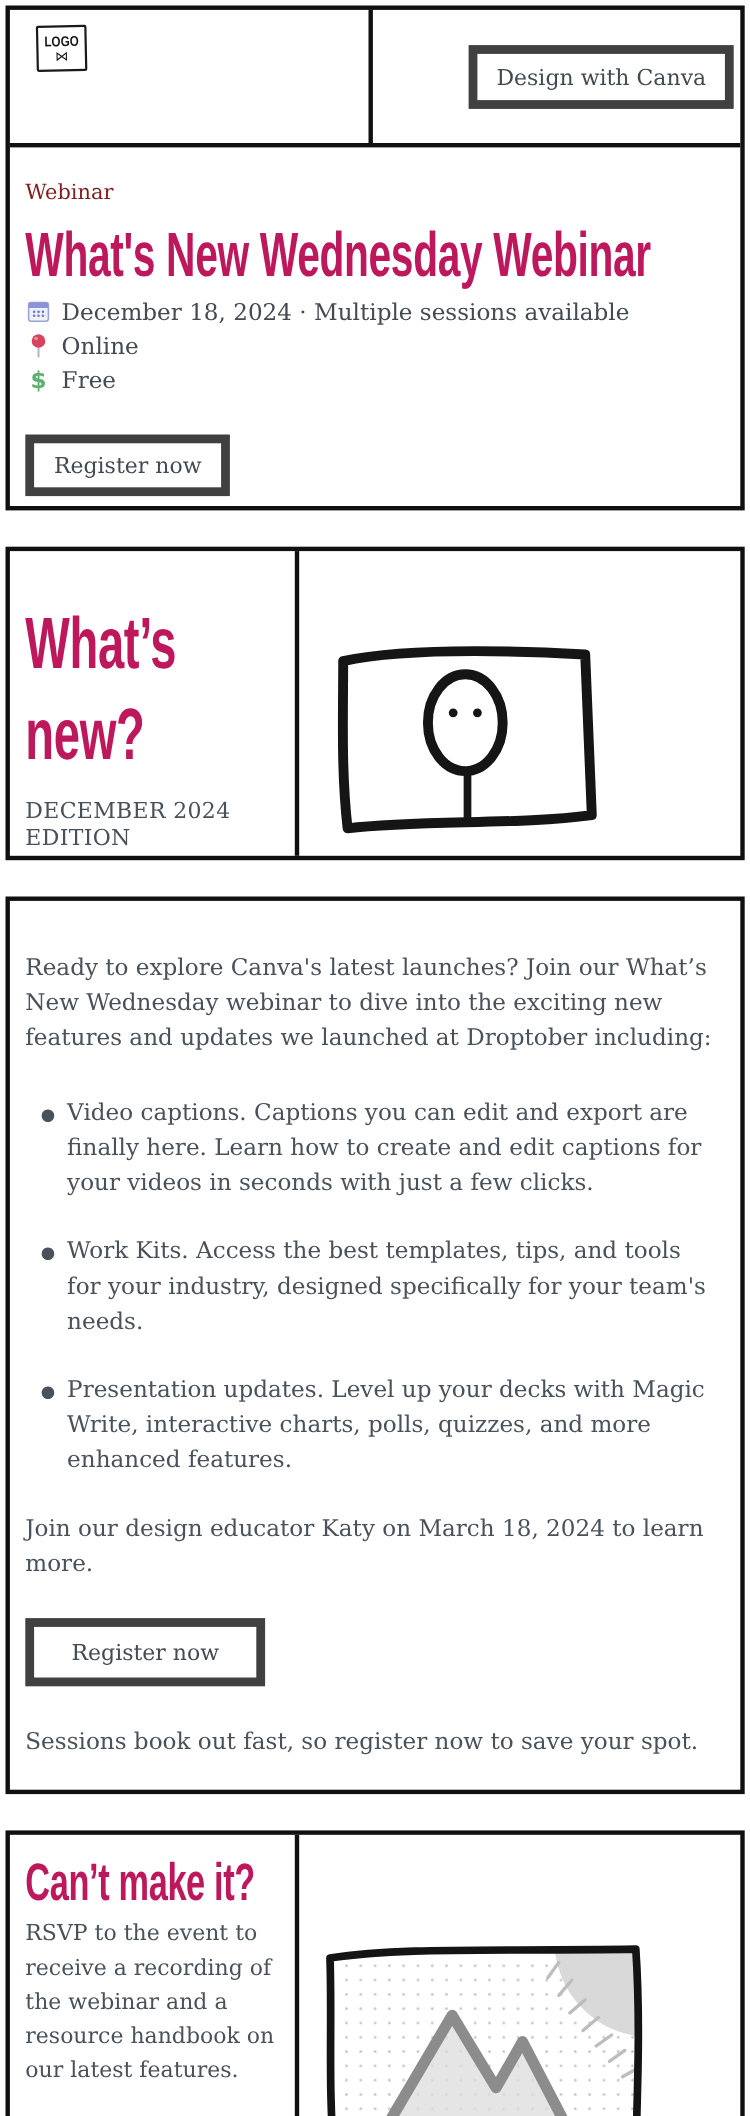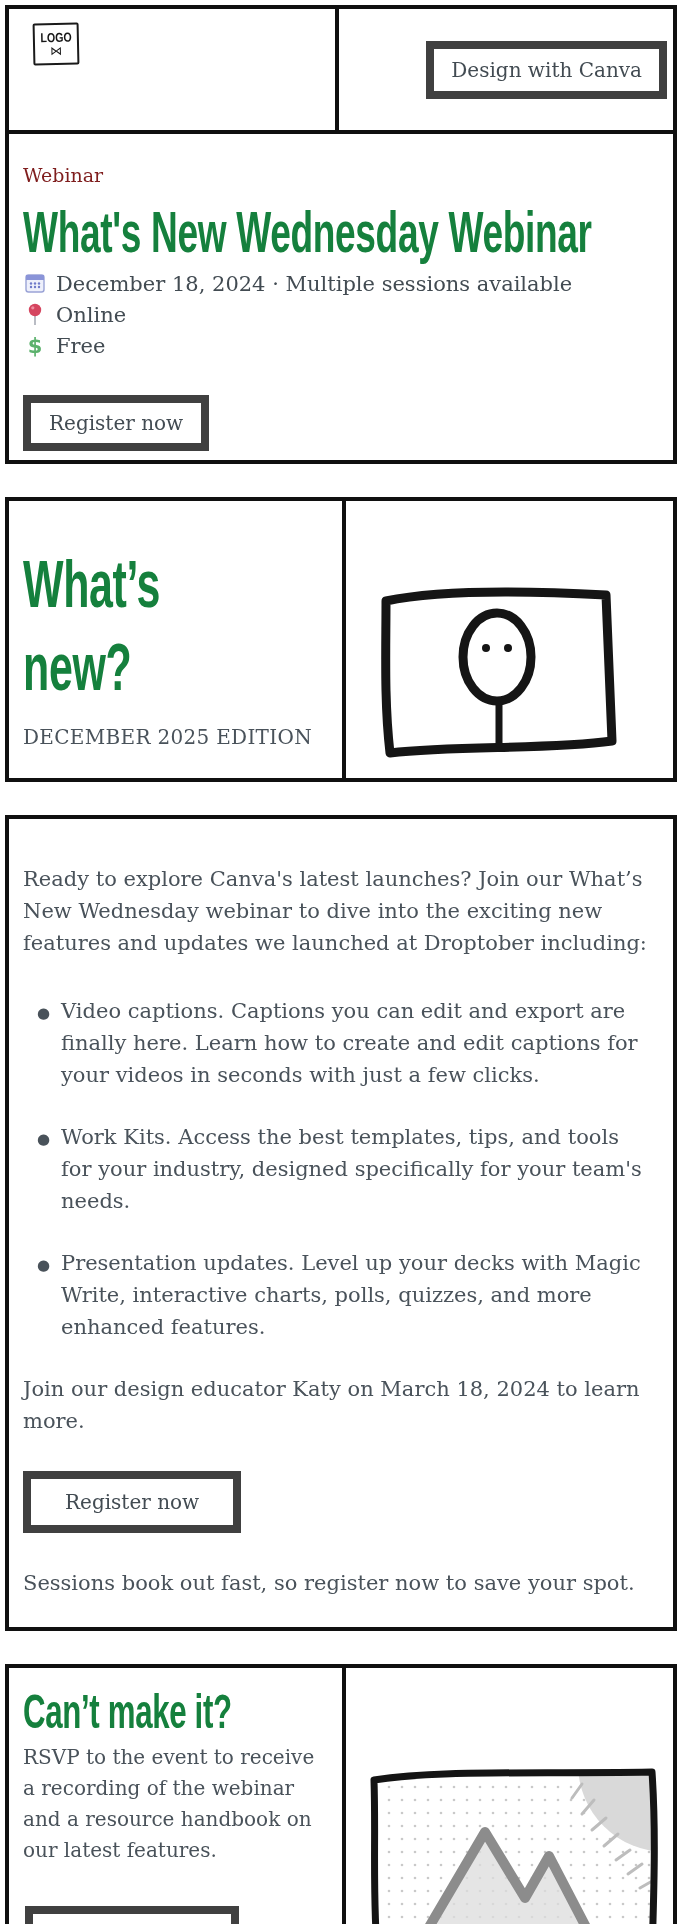--- a/index.html
+++ b/index.html
@@ -61,21 +61,21 @@
     cursor:pointer;
   }
   .cta-btn { font-size:20px; padding:9px 17px; }
 
   .hero-body { padding:30px 16px 0 14px; }
   .eyebrow { font-size:19px; color:#7f1d1d; }
 
   .h-cond {
     font-family:"Liberation Sans", sans-serif;
     font-weight:700;
-    color:#15803d;
+    color:#be185d;
     letter-spacing:-.5px;
   }
   .squeeze {
     display:inline-block;
     transform:scaleX(.65);
     transform-origin:left center;
     white-space:nowrap;
   }
   .hero-title { font-size:57px; line-height:1.0; margin-top:18px; height:52px; }
 
@@ -86,21 +86,21 @@
     margin-bottom:7px;
   }
   .detail-icon { width:24px; display:inline-flex; justify-content:center; margin-right:9px; flex:0 0 24px; }
   .dollar-glyph { color:#5cb26d; font-weight:700; font-size:21px; font-family:"DejaVu Sans", sans-serif; }
 
   .register-btn-1 { margin:30px 0 0 0; font-size:20px; padding:8px 18px; }
 
   
   .two-col { display:flex; }
   .col-left {
-    width:337px;
+    width:263px;
     border-right:4px solid #101010;
     padding:0 14px 0 14px;
   }
   .col-right { flex:1; position:relative; }
 
   
   .whatsnew-card { min-height:285px; margin-top:33px; }
   .whatsnew-title { font-size:66px; line-height:1.26; margin-top:42px; }
   .whatsnew-title .squeeze { display:block; }
   .edition { font-size:20px; color:#49525a; margin-top:16px; letter-spacing:.3px; }
@@ -188,21 +188,21 @@
       <button class="btn register-btn-1">Register now</button>
     </div>
   </section>
 
   <section class="card two-col whatsnew-card">
     <div class="col-left">
       <h2 class="h-cond whatsnew-title">
         <span class="squeeze">What’s</span>
         <span class="squeeze">new?</span>
       </h2>
-      <div class="edition">DECEMBER 2025 EDITION</div>
+      <div class="edition">DECEMBER 2024 EDITION</div>
     </div>
     <div class="col-right">
       <svg class="person-illo" width="250" height="200" viewBox="0 0 250 200">
         <path d="M14,28 C70,16 160,18 234,22 L240,168 C175,177 85,172 18,180 C12,128 14,76 14,28 Z" fill="none" stroke="#151515" stroke-width="9" stroke-linejoin="round" stroke-linecap="round"></path>
         <line x1="127" y1="125" x2="127" y2="171" stroke="#151515" stroke-width="7" stroke-linecap="round"></line>
         <ellipse cx="125" cy="84" rx="34" ry="44" fill="#ffffff" stroke="#151515" stroke-width="9"></ellipse>
         <circle cx="114" cy="75" r="4" fill="#151515"></circle>
         <circle cx="136" cy="75" r="4" fill="#151515"></circle>
       </svg>
     </div>

